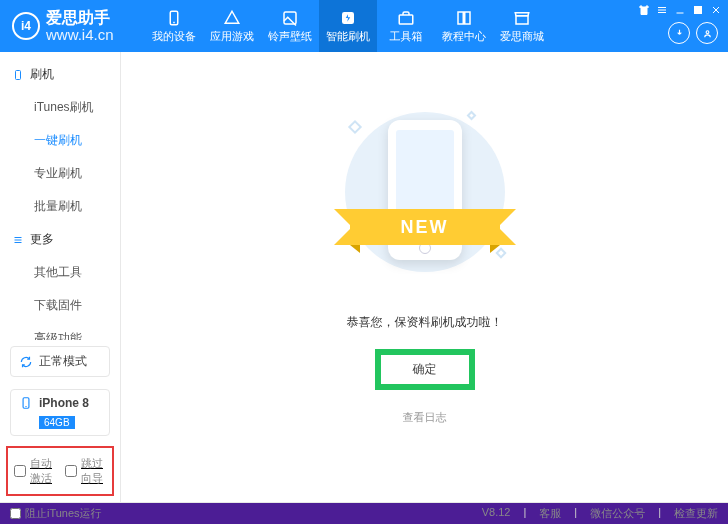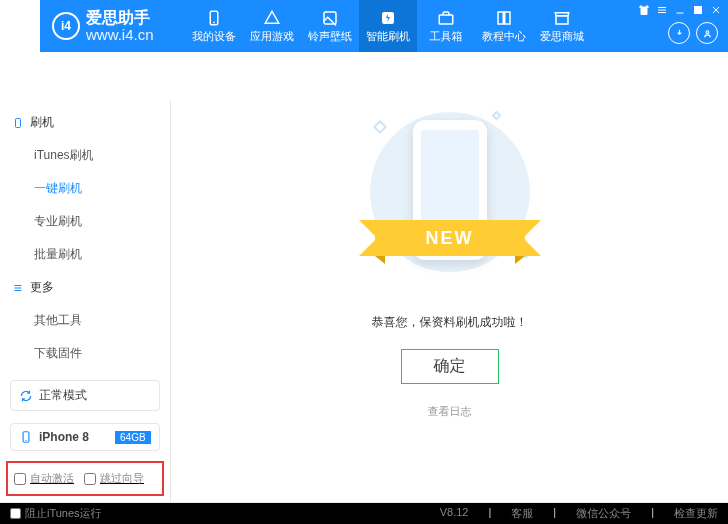--- a/index.html
+++ b/index.html
@@ -1,39 +1,39 @@
 <!DOCTYPE html>
 <html><head>
 <meta charset="utf-8">
 <style>
 * { margin: 0; padding: 0; box-sizing: border-box; font-family: "Microsoft YaHei", Arial, sans-serif; }
 body { width: 728px; height: 524px; background: #fff; overflow: hidden; }
 
-.header { height: 52px; background: #1a8cff; display: flex; align-items: center; margin-left: 40px; }
+.header { height: 52px; background: #1a8cff; display: flex; align-items: center; }
 .logo-wrap { display: flex; align-items: center; padding: 0 12px; width: 145px; }
 .logo-circle { width: 28px; height: 28px; border-radius: 50%; border: 2px solid #fff; display: flex; align-items: center; justify-content: center; color: #fff; font-size: 12px; font-weight: 700; margin-right: 6px; }
 .logo-text { color: #fff; display: flex; flex-direction: column; line-height: 1.1; }
 .logo-title { font-size: 16px; font-weight: 700; }
 .logo-sub { font-size: 15px; opacity: 0.9; }
 
 .nav { display: flex; height: 100%; }
 .nav-item { width: 58px; display: flex; flex-direction: column; align-items: center; justify-content: center; color: #fff; font-size: 11px; cursor: pointer; gap: 2px; }
 .nav-item.active { background: #0d74d8; }
 .nav-item svg { width: 18px; height: 18px; }
 
 .sys-icons { margin-left: auto; display: flex; align-items: flex-start; height: 100%; padding: 4px 6px 0 0; gap: 6px; }
 .sys-icons span, .sys-icons svg { color: #fff; fill: #fff; width: 12px; height: 12px; font-size: 12px; cursor: pointer; }
 
 .header-right { position: absolute; right: 10px; top: 22px; display: flex; gap: 6px; }
 .circ-btn { width: 22px; height: 22px; border: 1.5px solid #fff; border-radius: 50%; display: flex; align-items: center; justify-content: center; color: #fff; cursor: pointer; }
 .circ-btn svg { width: 11px; height: 11px; }
 
 .body-row { display: flex; height: calc(100% - 52px - 22px); }
 
-.sidebar { width: 171px; border-right: 1px solid #e8e8e8; display: flex; flex-direction: column; font-size: 12px; margin-top: 48px; }
+.sidebar { width: 121px; border-right: 1px solid #e8e8e8; display: flex; flex-direction: column; font-size: 12px; }
 .side-scroll { flex: 1; overflow: hidden; padding-top: 6px; }
 .side-group { display: flex; align-items: center; gap: 6px; padding: 8px 12px; color: #333; }
 .side-group svg { width: 12px; height: 12px; color: #1a8cff; }
 .side-item { padding: 8px 12px 8px 34px; color: #555; cursor: pointer; }
 .side-item.active { color: #1a8cff; }
 
 .mode-box, .device-box { margin: 6px 10px; border: 1px solid #e6e6e6; border-radius: 4px; padding: 6px 8px; display: flex; align-items: center; gap: 6px; color: #444; }
 .mode-box svg, .device-box svg { width: 14px; height: 14px; color: #1a8cff; }
 .device-box { flex-wrap: wrap; }
 .badge { background: #1a8cff; color: #fff; border-radius: 0; font-size: 10px; padding: 1px 5px; margin-left: 20px; }
@@ -45,34 +45,34 @@
 .main { flex: 1; background: #fff; position: relative; display: flex; flex-direction: column; align-items: center; }
 .hero { margin-top: 50px; width: 200px; height: 180px; position: relative; display: flex; align-items: center; justify-content: center; }
 .big-circle { width: 160px; height: 160px; background: #e7f1fa; border-radius: 50%; }
 .sparkle { position: absolute; background: #fff; border: 2px solid #cfe4f5; transform: rotate(45deg); }
 .sparkle.s1 { width: 10px; height: 10px; top: 20px; left: 25px; }
 .sparkle.s2 { width: 7px; height: 7px; top: 10px; right: 50px; }
 .sparkle.s3 { width: 8px; height: 8px; bottom: 25px; right: 20px; }
 .phone { position: absolute; width: 74px; height: 140px; background: #fff; border-radius: 12px; box-shadow: 0 4px 12px rgba(0,0,0,0.12); top: 18px; }
 .phone::before { content: ""; position: absolute; top: 10px; left: 8px; right: 8px; bottom: 20px; background: #eaf4ff; border-radius: 3px; }
 .phone::after { content: ""; position: absolute; bottom: 6px; left: 50%; width: 10px; height: 10px; border: 1.5px solid #ccd; border-radius: 50%; transform: translateX(-50%); }
-.ribbon { position: absolute; bottom: 26px; width: 150px; height: 36px; background: #ffcc33; display: flex; align-items: center; justify-content: center; color: #fff; font-weight: 800; font-size: 18px; letter-spacing: 2px; }
+.ribbon { position: absolute; bottom: 37px; width: 150px; height: 36px; background: #ffcc33; display: flex; align-items: center; justify-content: center; color: #fff; font-weight: 800; font-size: 18px; letter-spacing: 2px; }
 .ribbon::before, .ribbon::after { content: ""; position: absolute; width: 0; height: 0; border: 18px solid #ffcc33; }
 .ribbon::before { left: -16px; border-left-color: transparent; }
 .ribbon::after { right: -16px; border-right-color: transparent; }
 .ribbolt { position: absolute; width: 0; height: 0; bottom: -8px; border-top: 8px solid #d9a400; }
 .ribbolt.l { left: 0; border-left: 10px solid transparent; }
 .ribbolt.r { right: 0; border-right: 10px solid transparent; }
 
 .success-text { margin-top: 32px; font-size: 12px; color: #333; }
-.ok-btn { margin-top: 18px; padding: 6px 32px; border: 1px solid #22c55e; background: #fff; font-size: 16px; color: #444; cursor: pointer; }
+.ok-btn { margin-top: 18px; padding: 6px 32px; border: 6px solid #22c55e; background: #fff; font-size: 12px; color: #444; cursor: pointer; }
 .log-link { margin-top: 20px; font-size: 11px; color: #999; cursor: pointer; }
 
-.footer { height: 22px; background: #000000; border-top: 1px solid #e8e8e8; display: flex; align-items: center; padding: 0 10px; font-size: 11px; color: #888; }
-.footer .right { margin-left: auto; display: flex; gap: 20px; }
+.footer { height: 22px; background: #4c1d95; border-top: 1px solid #e8e8e8; display: flex; align-items: center; padding: 0 10px; font-size: 11px; color: #888; }
+.footer .right { margin-left: auto; display: flex; gap: 13px; }
 .footer .sep { color: #ccc; }
 .ft-check { display: flex; align-items: center; gap: 4px; }
 .ft-check input { width: 11px; height: 11px; }
 </style>
 </head>
 <body>
 
 <div class="header">
   <div class="logo-wrap">
     <div class="logo-circle">i4</div>

